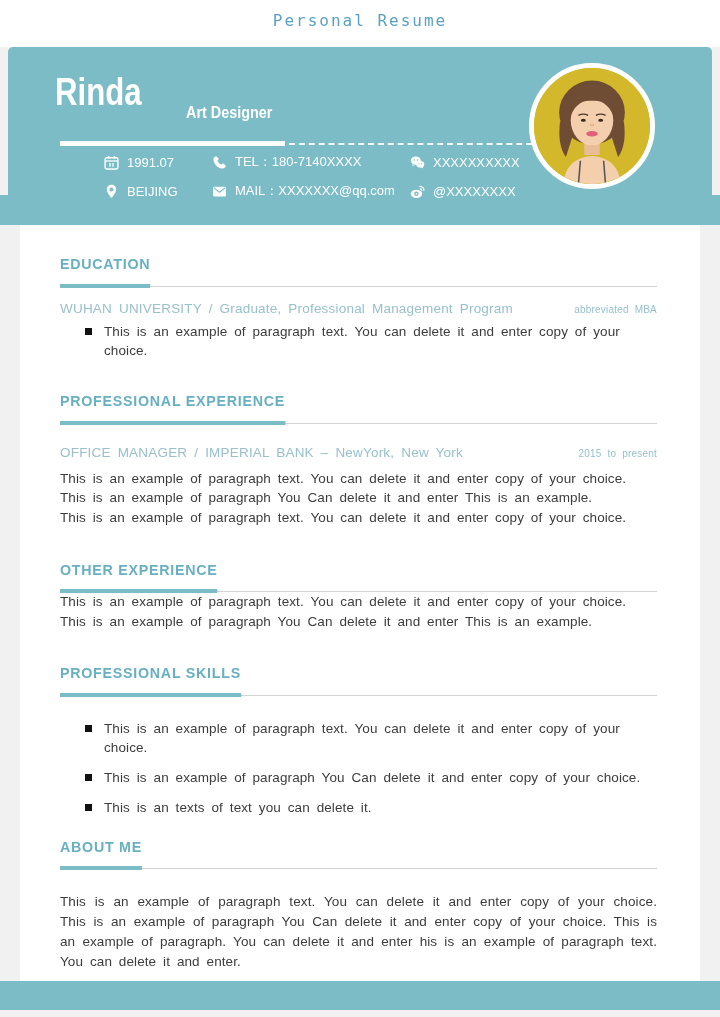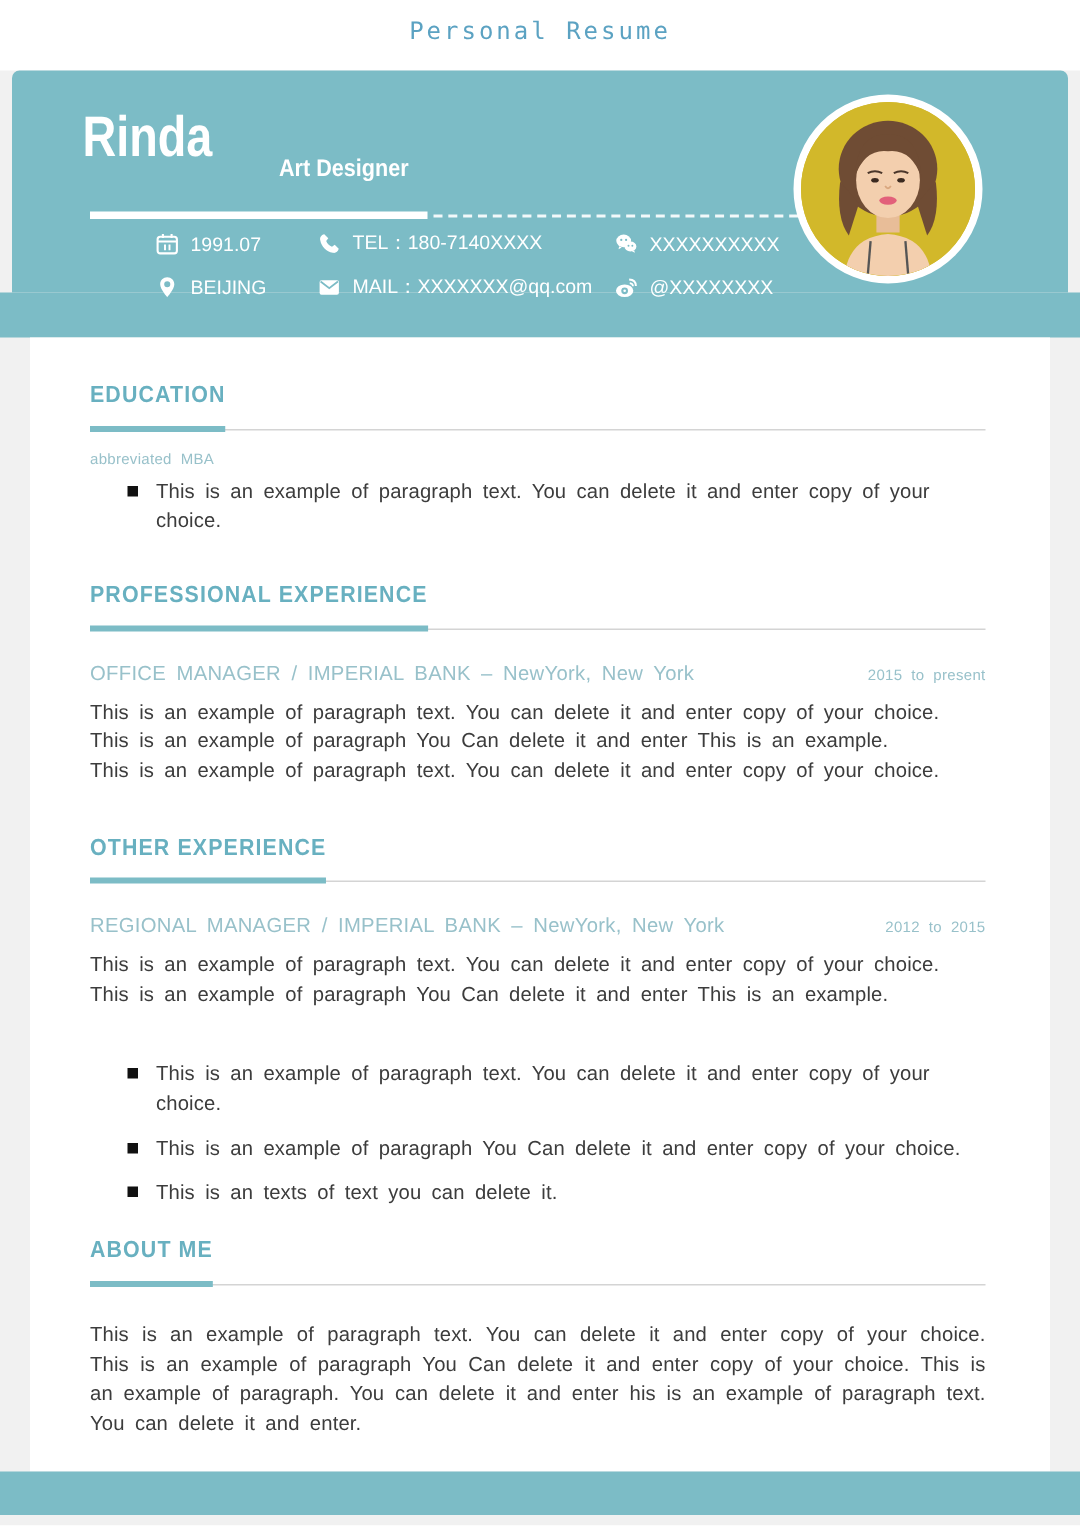--- a/index.html
+++ b/index.html
@@ -206,20 +206,21 @@
 
   <div class="header-band"></div>
 
   <div class="content">
 
     <section class="sec sec-education">
       <div class="sec-head">
         <span class="sec-title">EDUCATION</span>
       </div>
       <div class="meta-row">
+        <span class="left">WUHAN UNIVERSITY / Graduate, Professional Management Program</span>
         <span class="right">abbreviated MBA</span>
       </div>
       <div class="bullet-line">
         <span class="sq"></span>
         <span>This is an example of paragraph text. You can delete it and enter copy of your choice.</span>
       </div>
     </section>
 
     <section class="sec sec-pe">
       <div class="sec-head">
@@ -231,29 +232,28 @@
       </div>
       <div class="body-line">This is an example of paragraph text. You can delete it and enter copy of your choice.</div>
       <div class="body-line">This is an example of paragraph You Can delete it and enter This is an example.</div>
       <div class="body-line">This is an example of paragraph text. You can delete it and enter copy of your choice.</div>
     </section>
 
     <section class="sec sec-oe">
       <div class="sec-head">
         <span class="sec-title">OTHER EXPERIENCE</span>
       </div>
-      <div class="meta-row">
-        <span class="left">REGIONAL MANAGER / IMPERIAL BANK – NewYork, New York</span>
-        <span class="right">2012 to 2015</span>
-      </div>
       <div class="body-line">This is an example of paragraph text. You can delete it and enter copy of your choice.</div>
       <div class="body-line">This is an example of paragraph You Can delete it and enter This is an example.</div>
     </section>
 
     <section class="sec sec-skills">
+      <div class="sec-head">
+        <span class="sec-title">PROFESSIONAL SKILLS</span>
+      </div>
       <div class="bullet-line first">
         <span class="sq"></span>
         <span>This is an example of paragraph text. You can delete it and enter copy of your choice.</span>
       </div>
       <div class="bullet-line">
         <span class="sq"></span>
         <span>This is an example of paragraph You Can delete it and enter copy of your choice.</span>
       </div>
       <div class="bullet-line">
         <span class="sq"></span>

